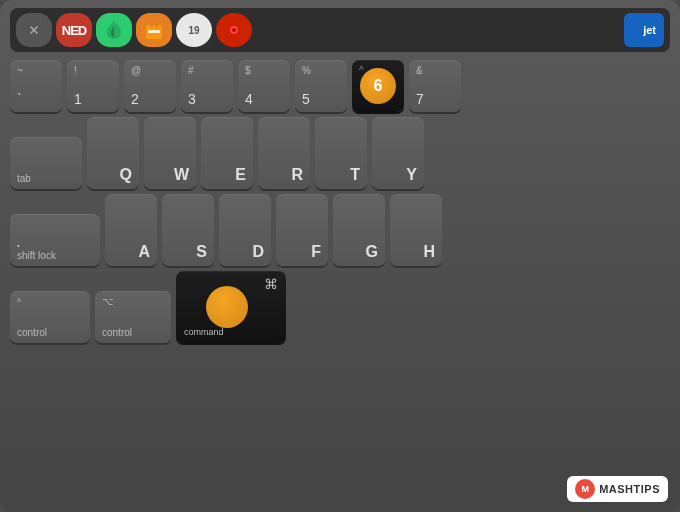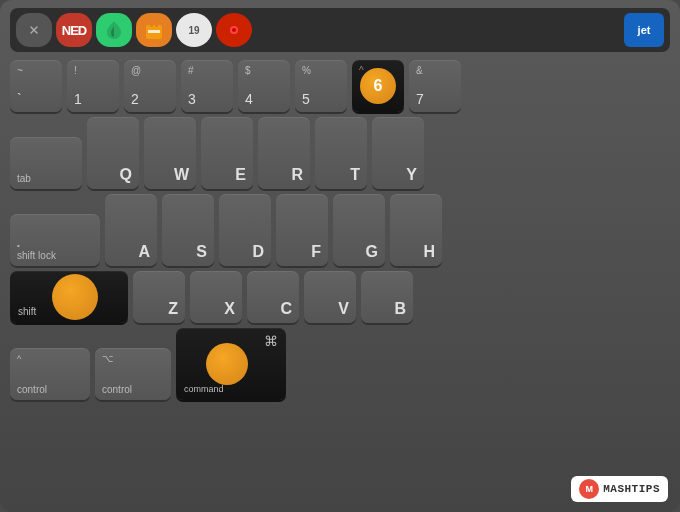--- a/index.html
+++ b/index.html
@@ -62,20 +62,21 @@
     .tb-app2 { background: #2ecc71; }
     .tb-app3 { background: #e67e22; }
     .tb-jet {
       background: #2980b9;
       color: white;
       font-size: 11px;
       font-weight: bold;
       min-width: 44px;
       padding: 0 8px;
       margin-left: auto;
+      justify-content: flex-end;
     }
 
     
     .keyboard {
       display: flex;
       flex-direction: column;
       gap: 5px;
     }
 
     .key-row {
@@ -191,21 +192,20 @@
       color: white;
       font-size: 10px;
       font-weight: bold;
     }
 
     .logo-text {
       font-size: 11px;
       font-weight: 700;
       color: #333;
       letter-spacing: 0.5px;
-      font-family: Liberation Mono, monospace;
     }
     .key.tab-key { min-width: 72px; }
     .key.caps-key { min-width: 82px; }
     .key.fn-key { min-width: 46px; }
     .key.ctrl-key { min-width: 72px; }
     .key.opt-key { min-width: 72px; }
 
   </style>
 </head>
 <body>
@@ -332,42 +332,20 @@
           <span>F</span>
         </div>
       <div class="key letter" style="width:52px;">
           <span>G</span>
         </div>
       <div class="key letter" style="width:52px;">
           <span>H</span>
         </div>
     </div>
 
-    <div class="key-row">
-
-      <div class="key highlighted" style="min-width:118px;position:relative;background:linear-gradient(180deg,#1e1e1e,#111);">
-        <span style="font-size:10px;color:#bbb;position:absolute;bottom:6px;left:8px;">shift</span>
-        <div class="orange-dot orange-dot-large" style="position:absolute;top:50%;left:55%;transform:translate(-50%,-50%);width:46px;height:46px;"></div>
-      </div>
-      <div class="key letter" style="width:52px;">
-          <span>Z</span>
-        </div>
-      <div class="key letter" style="width:52px;">
-          <span>X</span>
-        </div>
-      <div class="key letter" style="width:52px;">
-          <span>C</span>
-        </div>
-      <div class="key letter" style="width:52px;">
-          <span>V</span>
-        </div>
-      <div class="key letter" style="width:52px;">
-          <span>B</span>
-        </div>
-    </div>
 
     <div class="key-row">
       <div class="key ctrl-key small-label" style="min-width:80px;">
         <span style="font-size:9px;color:#bbb;position:absolute;top:6px;left:7px;">^</span>
         <span>control</span>
       </div>
       <div class="key opt-key small-label" style="min-width:76px;">
         <span style="font-size:10px;color:#bbb;position:absolute;top:5px;left:7px;">⌥</span>
         <span>control</span>
       </div>

